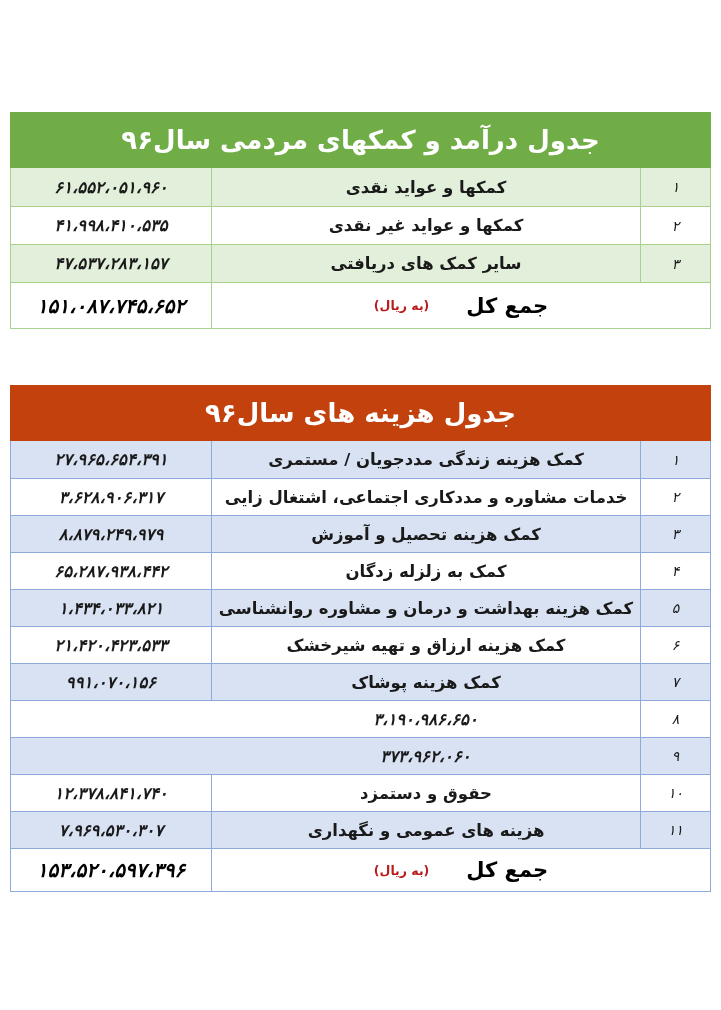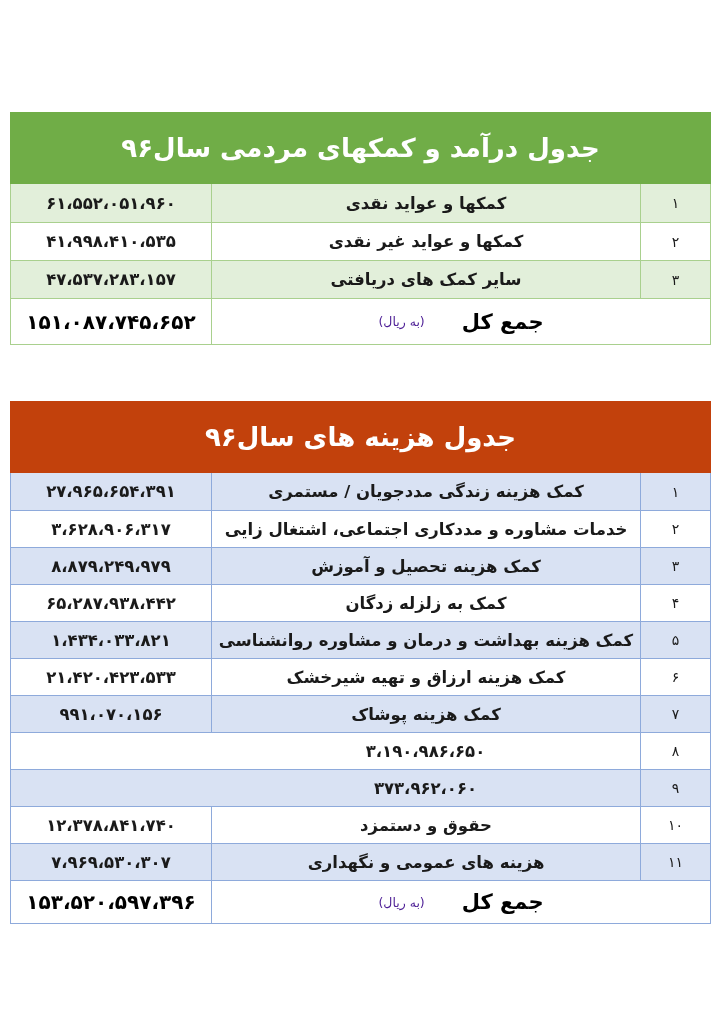--- a/index.html
+++ b/index.html
@@ -6,21 +6,21 @@
   html, body { background: #ffffff; }
   body {
     width: 721px; height: 1010px;
     font-family: "DejaVu Sans", sans-serif;
     overflow: hidden;
   }
   .page { padding: 112px 10px 0 10px; }
 
   .tbl { direction: rtl; width: 100%; }
   .tbl-header {
-    height: 72px;
+    height: 56px;
     display: flex; align-items: center; justify-content: center;
     color: #ffffff; font-weight: bold; font-size: 26px;
   }
   .t1 .tbl-header { background: #70AD47; }
   .t2 .tbl-header { background: #c2410c; }
 
   .tbl-body { border-style: solid; border-width: 0 1px 1px 1px; }
   .t1 .tbl-body { border-color: #A9D08E; }
   .t2 .tbl-body { border-color: #8EAADB; }
 
@@ -55,27 +55,27 @@
   }
   .t1 .total-row { border-color: #A9D08E; min-height: 46px; }
   .t2 .total-row { border-color: #8EAADB; min-height: 43px; }
   .total-label-cell {
     display: flex; align-items: center; justify-content: center;
     border-left: 1px solid; padding: 2px 6px;
   }
   .t1 .total-label-cell { border-color: #A9D08E; }
   .t2 .total-label-cell { border-color: #8EAADB; }
   .total-label { font-weight: bold; font-size: 21px; color: #000; margin-left: 36px; }
-  .total-unit { font-size: 12.5px; font-weight: normal; color: #4c1d95; margin-right: 1px; }
+  .total-unit { font-size: 12.5px; font-weight: bold; color: #b91c1c; margin-right: 1px; }
   .total-value-cell {
     display: flex; align-items: center; justify-content: center;
     font-weight: bold; font-size: 20px; color: #000; letter-spacing: .5px;
     padding: 2px 6px;
   }
-  .num { direction: ltr; unicode-bidi: isolate; }
+  .num { direction: ltr; unicode-bidi: isolate; font-style: italic; }
 
   .tbl-gap { height: 56px; }
 </style>
 </head>
 <body>
 
 <div class="page">
 
   <div class="tbl t1">
     <div class="tbl-header">

